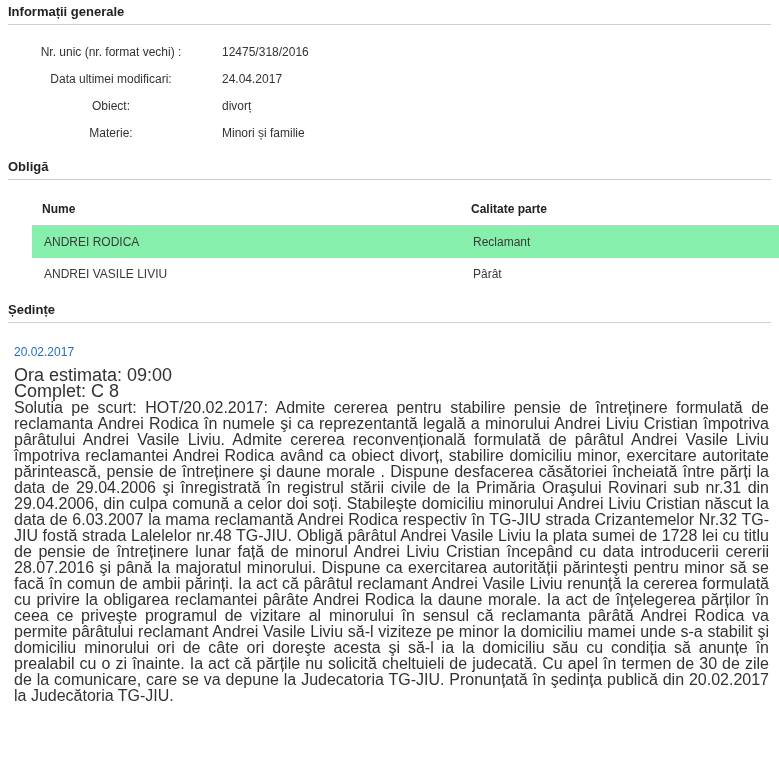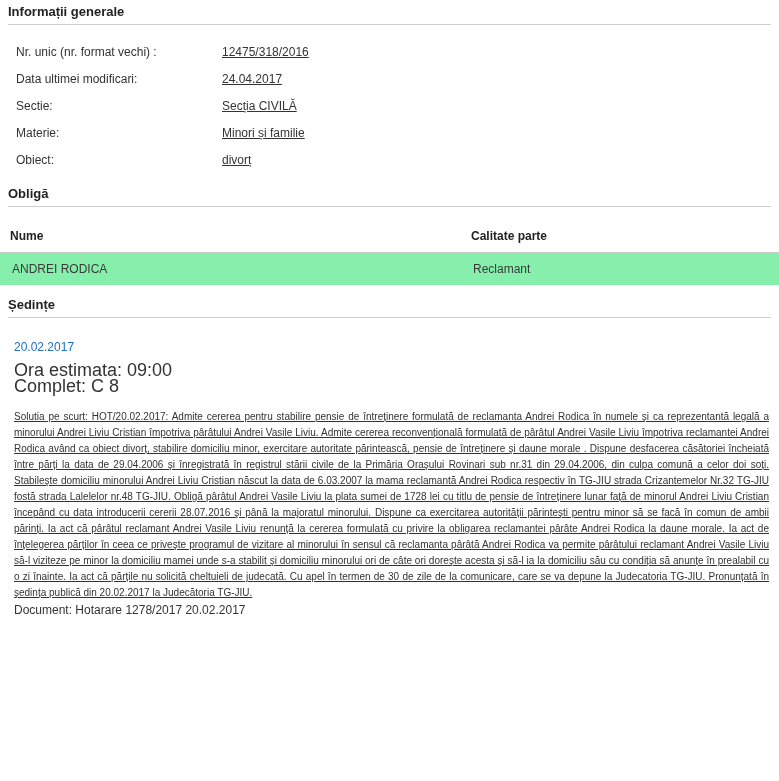--- a/index.html
+++ b/index.html
@@ -43,27 +43,28 @@
   .info-table td {
     padding: 6px 8px 7px 8px;
     vertical-align: top;
     font-size: 12px;
     color: #333333;
   }
   .info-label {
     width: 190px;
     padding-left: 16px !important;
     color: #333333;
+    text-align: center;
   }
   .info-value {
     color: #333333;
-    text-decoration: underline;
   }
   .parties-wrap {
     margin-top: 14px;
+    margin-left: 32px;
   }
   .parties-table {
     width: 100%;
     border-collapse: collapse;
     font-size: 12px;
   }
   .parties-table th {
     text-align: left;
     font-weight: bold;
     color: #222222;
@@ -93,26 +94,25 @@
   }
   .hearing-body {
     padding: 0 10px 6px 14px;
   }
   .hearing-line {
     font-size: 18px;
     color: #333333;
     line-height: 16px;
   }
   .hearing-summary {
-    font-size: 10px;
+    font-size: 16px;
     color: #333333;
     line-height: 16px;
     text-align: justify;
-    margin-top: 15px;
-    text-decoration: underline;
+    margin-top: 1px;
   }
   .hearing-doc {
     font-size: 12px;
     color: #333333;
     line-height: 16px;
     margin-top: 1px;
   }
   .spacer-12 { height: 12px; }
 </style>
 </head>
@@ -127,30 +127,26 @@
     <tbody>
       <tr>
         <td class="info-label">Nr. unic (nr. format vechi) :</td>
         <td class="info-value">12475/318/2016</td>
       </tr>
       <tr>
         <td class="info-label">Data ultimei modificari:</td>
         <td class="info-value">24.04.2017</td>
       </tr>
       <tr>
-        <td class="info-label">Sectie:</td>
-        <td class="info-value">Secția CIVILĂ</td>
+        <td class="info-label">Obiect:</td>
+        <td class="info-value">divorț</td>
       </tr>
       <tr>
         <td class="info-label">Materie:</td>
         <td class="info-value">Minori și familie</td>
-      </tr>
-      <tr>
-        <td class="info-label">Obiect:</td>
-        <td class="info-value">divorț</td>
       </tr>
     </tbody>
   </table>
 
   <div class="spacer-12"></div>
 
   <h2 class="section-title">Obligă</h2>
   <hr class="rule">
 
   <div class="parties-wrap">
@@ -159,34 +155,37 @@
         <tr>
           <th>Nume</th>
           <th class="col-calitate">Calitate parte</th>
         </tr>
       </thead>
       <tbody>
         <tr class="alt">
           <td>ANDREI RODICA</td>
           <td>Reclamant</td>
         </tr>
+        <tr>
+          <td>ANDREI VASILE LIVIU</td>
+          <td>Pârât</td>
+        </tr>
       </tbody>
     </table>
   </div>
 
   <div class="spacer-12"></div>
 
   <h2 class="section-title">Ședințe</h2>
   <hr class="rule">
 
   <div class="hearings">
     <div>
       <a href="#" class="hearing-date">20.02.2017</a>
       <div class="hearing-body">
         <div class="hearing-line">Ora estimata: 09:00</div>
         <div class="hearing-line">Complet: C 8</div>
         <div class="hearing-summary">Solutia pe scurt: HOT/20.02.2017: Admite cererea pentru stabilire pensie de întreținere formulată de reclamanta Andrei Rodica în numele şi ca reprezentantă legală a minorului Andrei Liviu Cristian împotriva pârâtului Andrei Vasile Liviu. Admite cererea reconvențională formulată de pârâtul Andrei Vasile Liviu împotriva reclamantei Andrei Rodica având ca obiect divorț, stabilire domiciliu minor, exercitare autoritate părintească, pensie de întreținere şi daune morale . Dispune desfacerea căsătoriei încheiată între părți la data de 29.04.2006 şi înregistrată în registrul stării civile de la Primăria Oraşului Rovinari sub nr.31 din 29.04.2006, din culpa comună a celor doi soți. Stabileşte domiciliu minorului Andrei Liviu Cristian născut la data de 6.03.2007 la mama reclamantă Andrei Rodica respectiv în TG-JIU strada Crizantemelor Nr.32 TG-JIU fostă strada Lalelelor nr.48 TG-JIU. Obligă pârâtul Andrei Vasile Liviu la plata sumei de 1728 lei cu titlu de pensie de întreținere lunar față de minorul Andrei Liviu Cristian începând cu data introducerii cererii 28.07.2016 şi până la majoratul minorului. Dispune ca exercitarea autorității părinteşti pentru minor să se facă în comun de ambii părinți. Ia act că pârâtul reclamant Andrei Vasile Liviu renunță la cererea formulată cu privire la obligarea reclamantei pârâte Andrei Rodica la daune morale. Ia act de înțelegerea părților în ceea ce priveşte programul de vizitare al minorului în sensul că reclamanta pârâtă Andrei Rodica va permite pârâtului reclamant Andrei Vasile Liviu să-l viziteze pe minor la domiciliu mamei unde s-a stabilit şi domiciliu minorului ori de câte ori doreşte acesta şi să-l ia la domiciliu său cu condiția să anunțe în prealabil cu o zi înainte. Ia act că părțile nu solicită cheltuieli de judecată. Cu apel în termen de 30 de zile de la comunicare, care se va depune la Judecatoria TG-JIU. Pronunțată în şedința publică din 20.02.2017 la Judecătoria TG-JIU.</div>
-        <div class="hearing-doc">Document: Hotarare  1278/2017  20.02.2017</div>
       </div>
     </div>
   </div>
 
 </div>
 
 </body></html>

